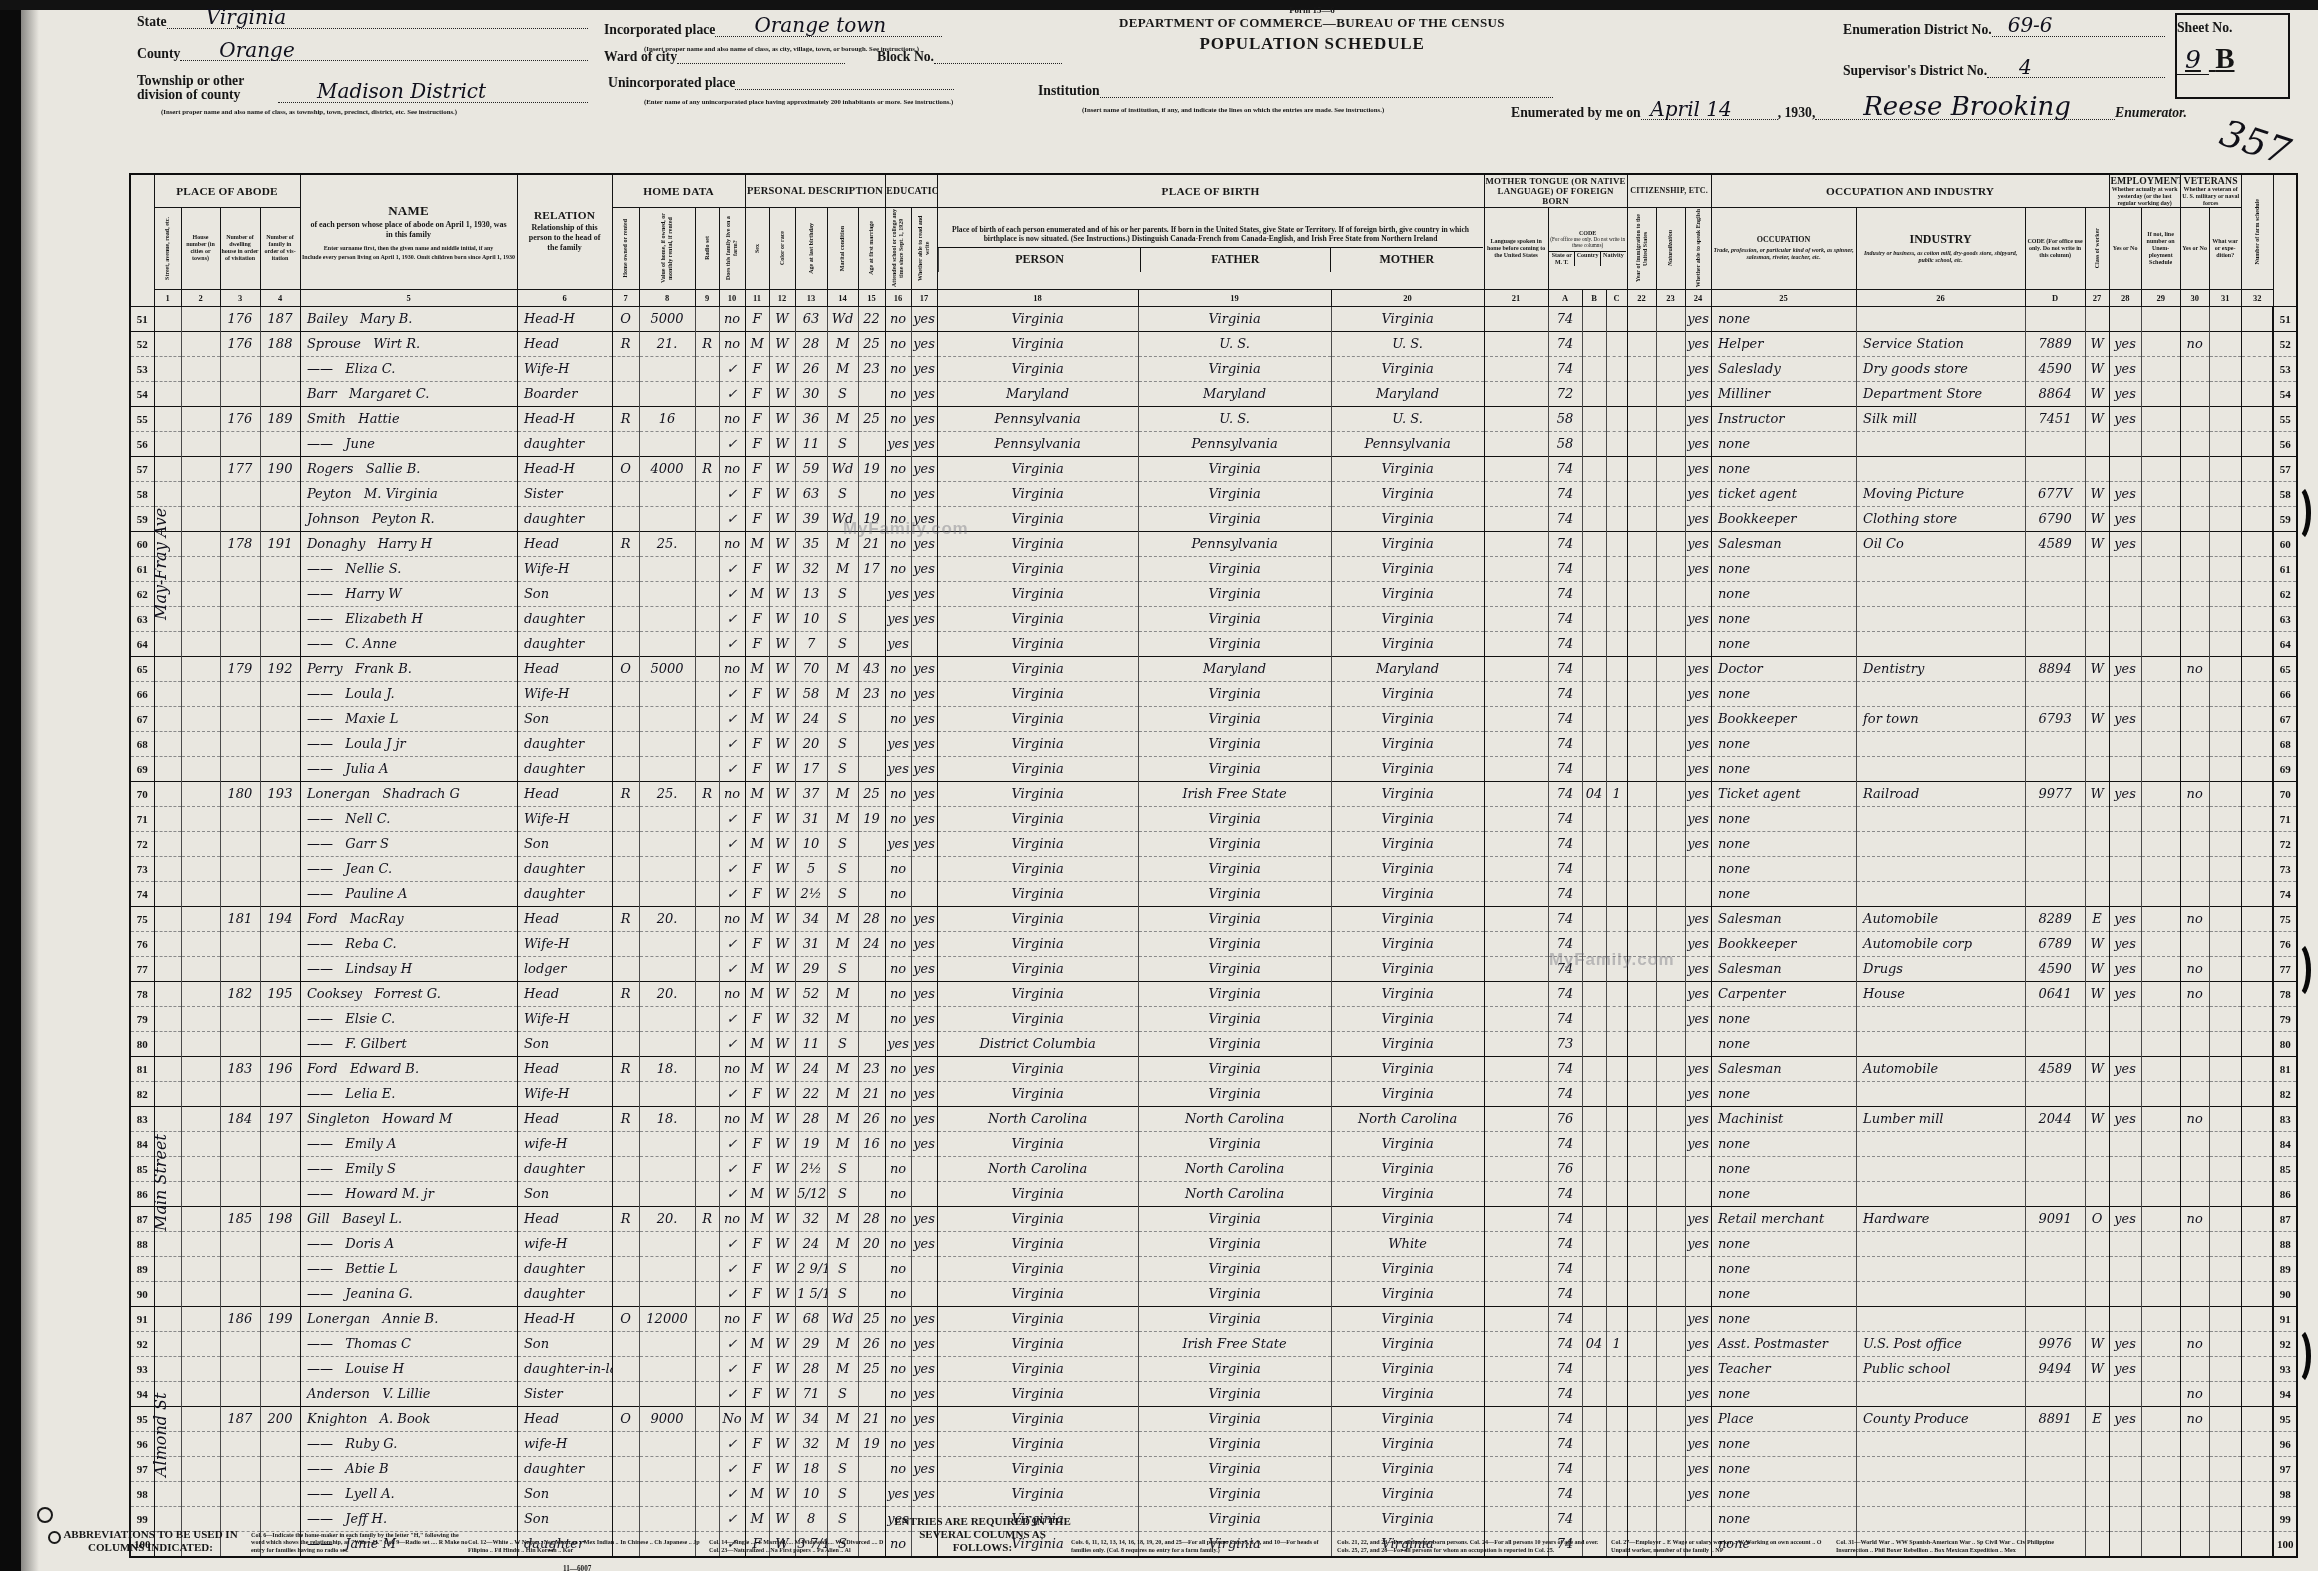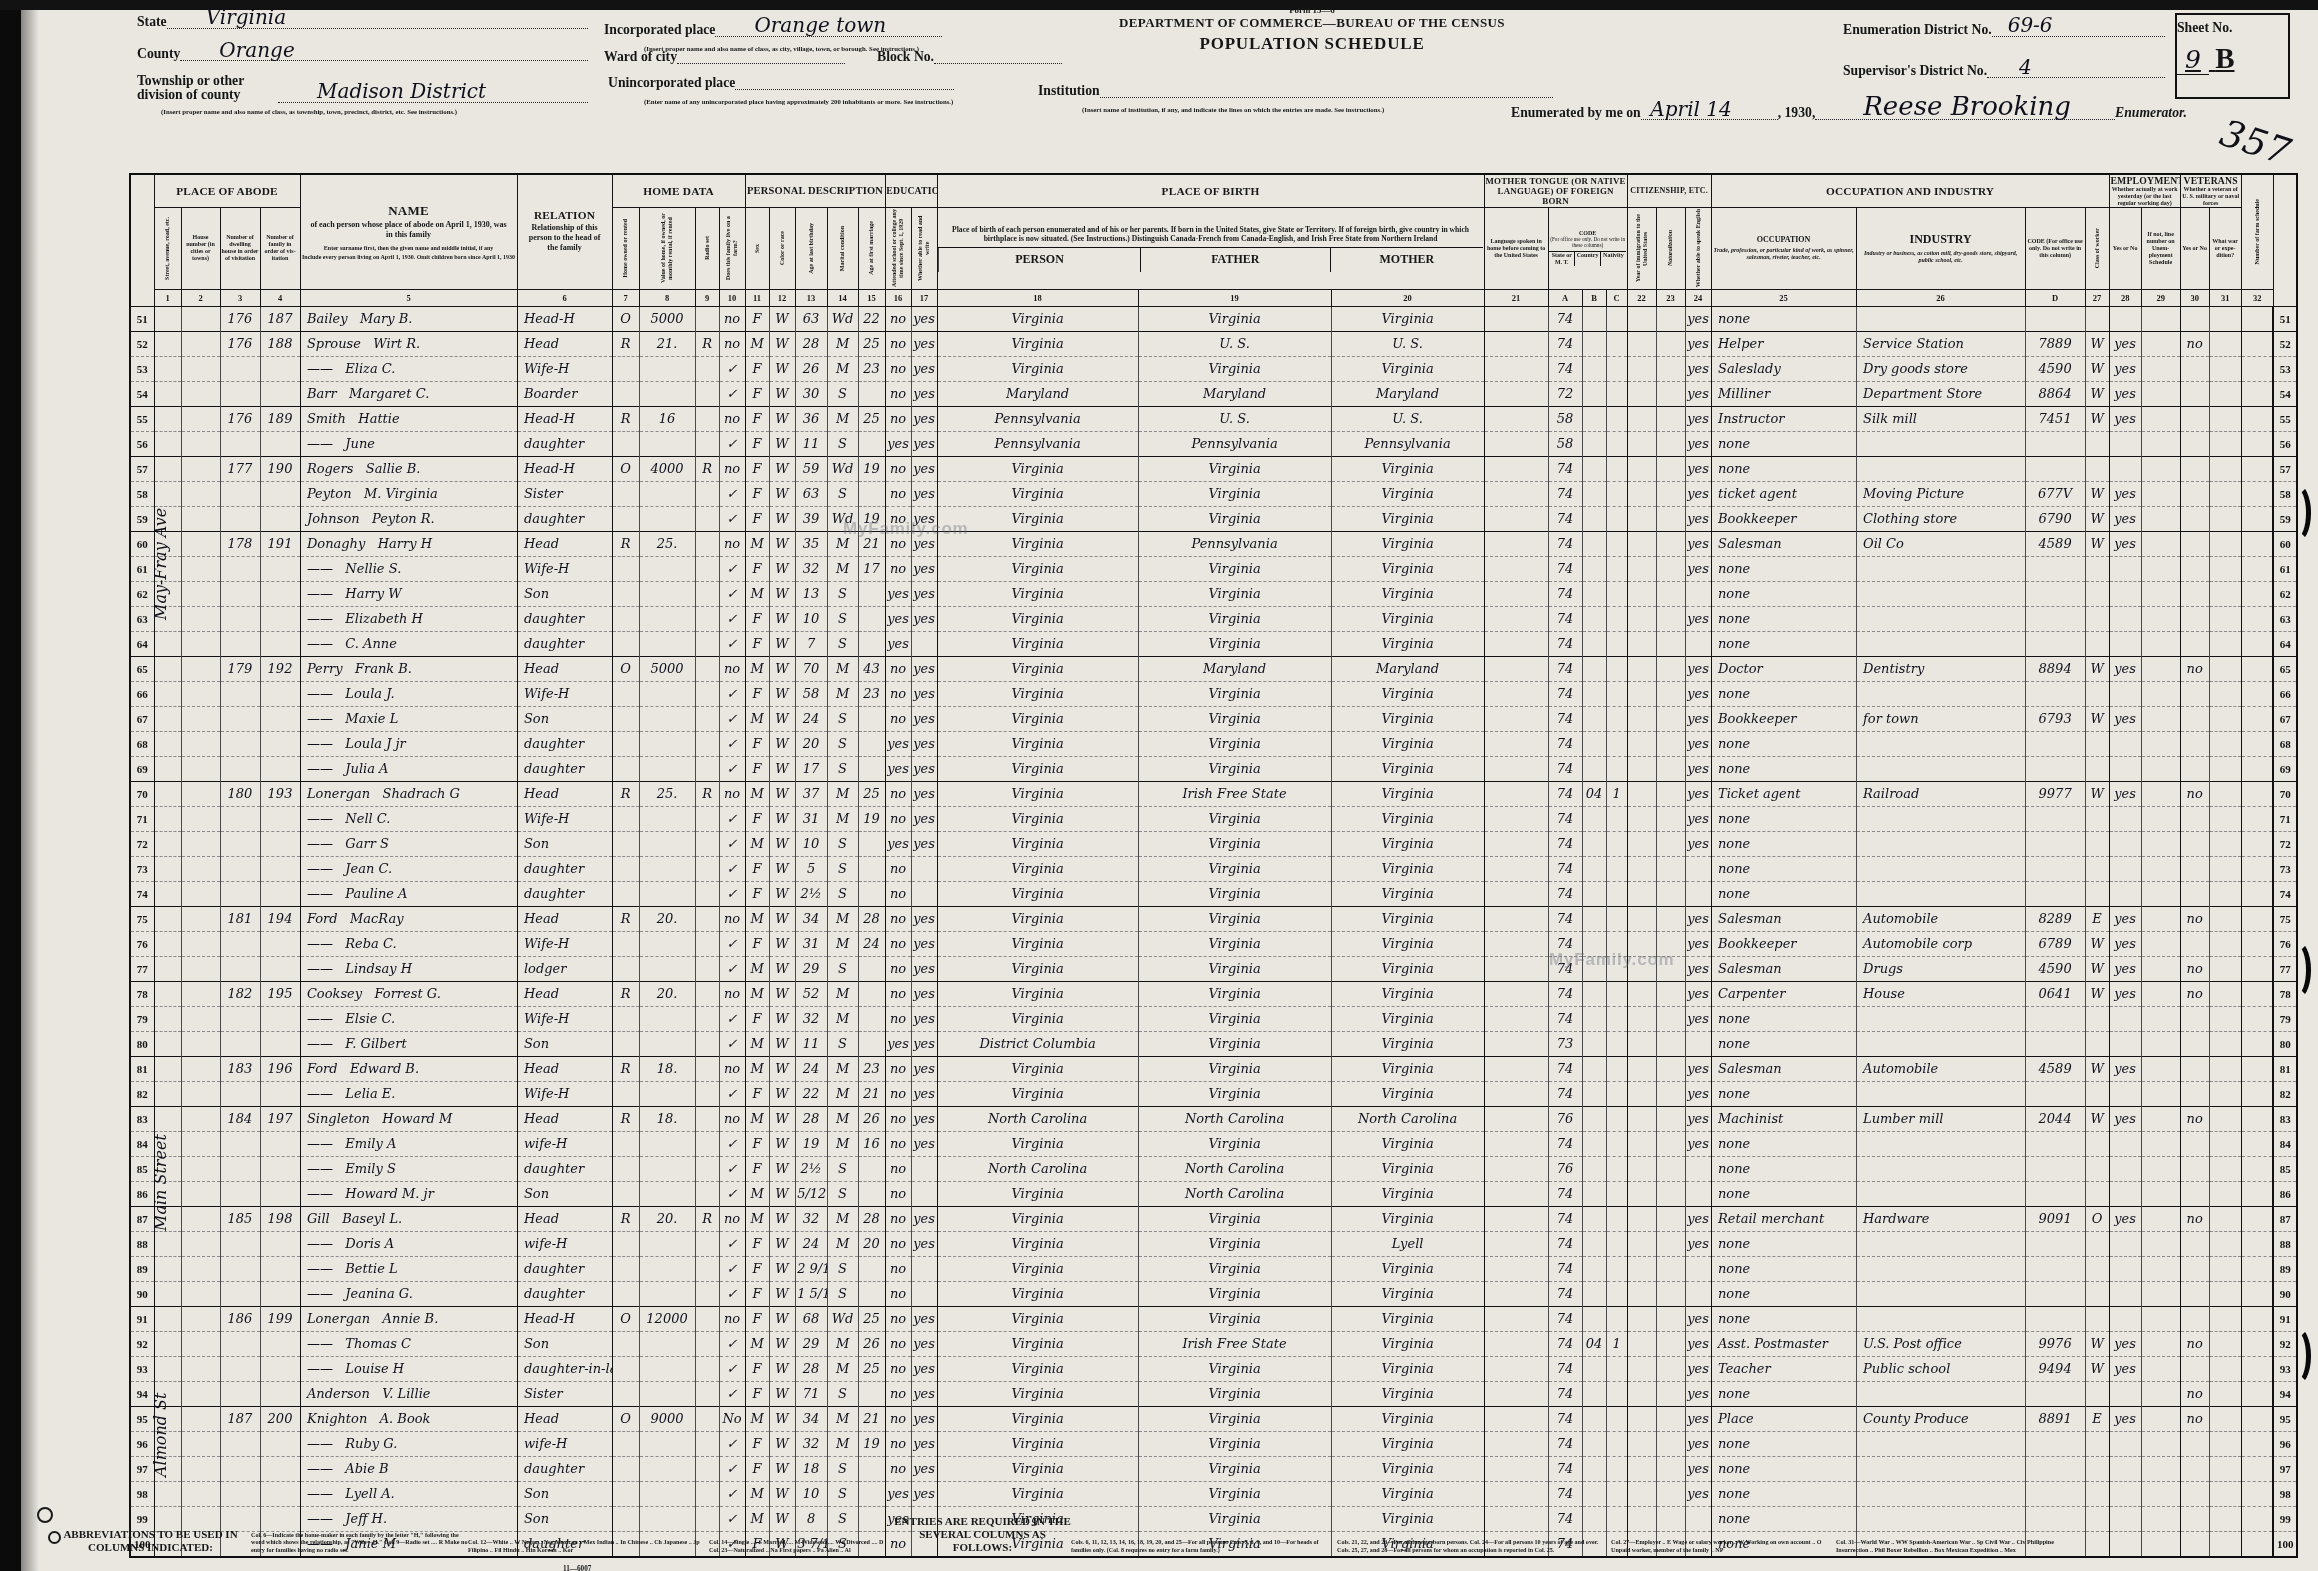--- a/index.html
+++ b/index.html
@@ -1877,21 +1877,21 @@
           <td class="d c-farm">✓</td>
           <td class="d c-sex bl2">F</td>
           <td class="d c-color">W</td>
           <td class="d c-age">24</td>
           <td class="d c-marital">M</td>
           <td class="d c-agem">20</td>
           <td class="d c-school bl2">no</td>
           <td class="d c-read">yes</td>
           <td class="d c-birth bl2">Virginia</td>
           <td class="d c-father">Virginia</td>
-          <td class="d c-mother">Lyell</td>
+          <td class="d c-mother">White</td>
           <td class="d c-lang bl2"></td>
           <td class="d c-codeA">74</td>
           <td class="d c-codeB"></td>
           <td class="d c-codeC"></td>
           <td class="d c-imm bl2"></td>
           <td class="d c-nat"></td>
           <td class="d c-english">yes</td>
           <td class="d c-occupation ta-l bl2">none</td>
           <td class="d c-industry ta-l"></td>
           <td class="d c-codeD"></td>

